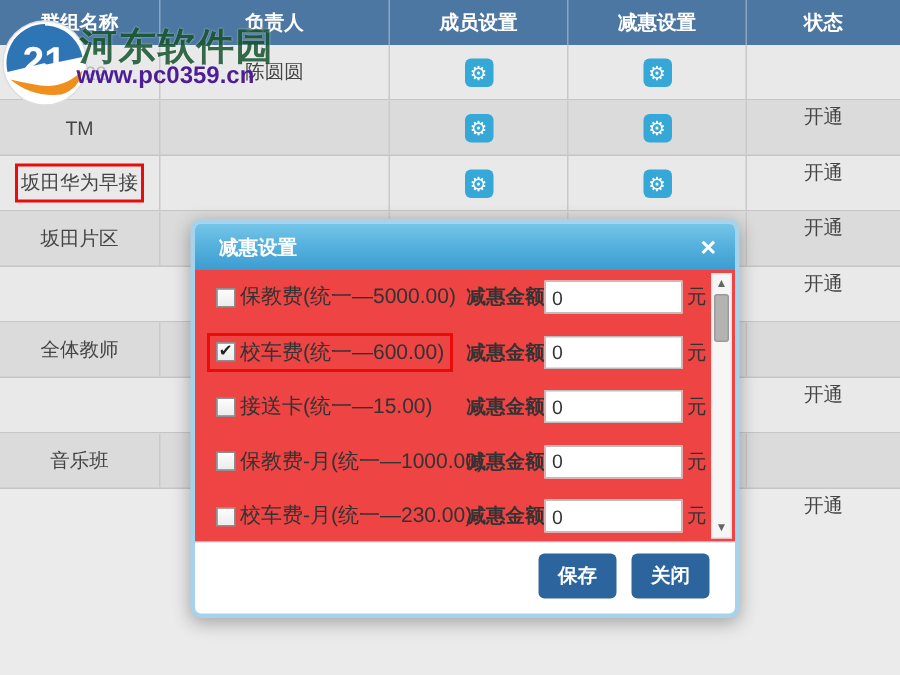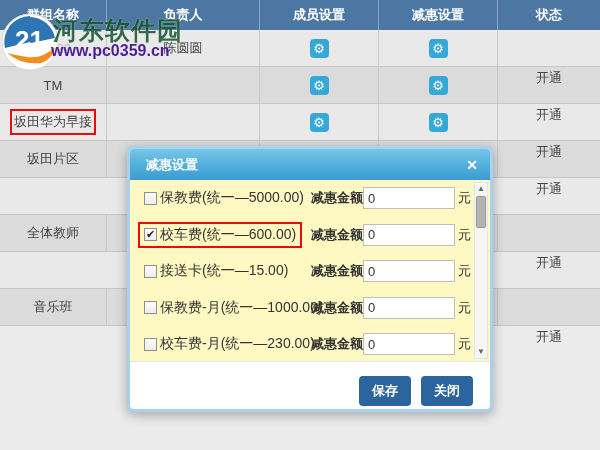--- a/index.html
+++ b/index.html
@@ -29,36 +29,36 @@
   .wm-title { position:absolute; top:14px; left:53px; font-size:25px; font-weight:bold; color:#14532d; opacity:.85; letter-spacing:1px; text-shadow:0 0 1px #fff; white-space:nowrap; }
   .wm-url { position:absolute; top:42px; left:51px; font-size:16px; font-weight:bold; color:#4c1d95; white-space:nowrap; }
 
   
   .modal { position:absolute; left:127px; top:146px; width:366px; height:266px; z-index:40;
            background:#fff; border:3px solid #a6d3eb; border-radius:7px; box-shadow:0 3px 12px rgba(0,0,0,.3); }
   .m-head { height:31px; border-radius:4px 4px 0 0; background:linear-gradient(#76c6e9,#57b2dd 45%,#3c9cd2);
             display:flex; align-items:center; justify-content:space-between; padding:0 12px 0 16px; }
   .m-title { color:#fff; font-weight:bold; font-size:13px; }
   .m-close { color:#fff; font-weight:bold; font-size:14px; background:none; border:none; cursor:pointer; line-height:1; }
-  .m-body { position:relative; height:181px; overflow:hidden; background:#fef9c3; }
+  .m-body { position:relative; height:181px; overflow:hidden; background:#ef4444; }
   .fee-row { display:flex; align-items:center; height:36.5px; padding-left:10px; position:relative; }
   .fee-left { display:flex; align-items:center; gap:3px; padding:2px 4px; }
   .fee-left.annotated { outline:2px solid #ea0c0c; outline-offset:0; }
   .cb { width:13px; height:13px; border:1px solid #8f8f8f; background:linear-gradient(#fdfdfd,#ececec); display:inline-flex; align-items:center; justify-content:center; cursor:pointer; }
   .cb .check { display:none; font-size:11px; color:#222; line-height:1; }
   .cb.checked .check { display:block; }
   .fee-label { font-size:14px; color:#333; white-space:nowrap; }
   .amount-label { position:absolute; left:181px; font-size:13px; font-weight:bold; color:#333; }
   .amount-input { position:absolute; left:233px; width:92px; height:22px; border:1px solid #bdbdbd; font-size:13px; color:#333; padding:0 4px; font-family:"Liberation Sans",sans-serif; }
   .unit { position:absolute; left:328px; font-size:13px; color:#333; }
   .sbar { position:absolute; top:2px; right:2px; width:14px; height:177px; background:#f6f6f6; border:1px solid #e4e4e4; }
   .s-up, .s-down { position:absolute; left:0; width:12px; height:12px; font-size:8px; color:#666; text-align:center; line-height:12px; cursor:pointer; }
   .s-up { top:0; } .s-down { bottom:0; }
   .s-thumb { position:absolute; left:1px; top:13px; width:10px; height:32px; background:#b3b3b3; border:1px solid #9a9a9a; border-radius:2px; cursor:grab; }
-  .m-foot { height:45px; border-top:1px solid #d9e7f1; display:flex; align-items:flex-end; justify-content:flex-end; gap:10px; padding-right:17px; border-radius:0 0 4px 4px; background:#fff; }
+  .m-foot { height:45px; border-top:1px solid #d9e7f1; display:flex; align-items:center; justify-content:flex-end; gap:10px; padding-right:17px; border-radius:0 0 4px 4px; background:#fff; }
   .btn { background:#2c649e; color:#fff; border:none; border-radius:4px; font-size:13px; font-weight:bold; padding:6px 13px; cursor:pointer; font-family:"Liberation Sans",sans-serif; }
 </style>
 </head>
 <body>
 
 <div class="screen">
 
   <div class="tbl">
     <div class="hdr">
       <div class="cell c1">群组名称</div>

